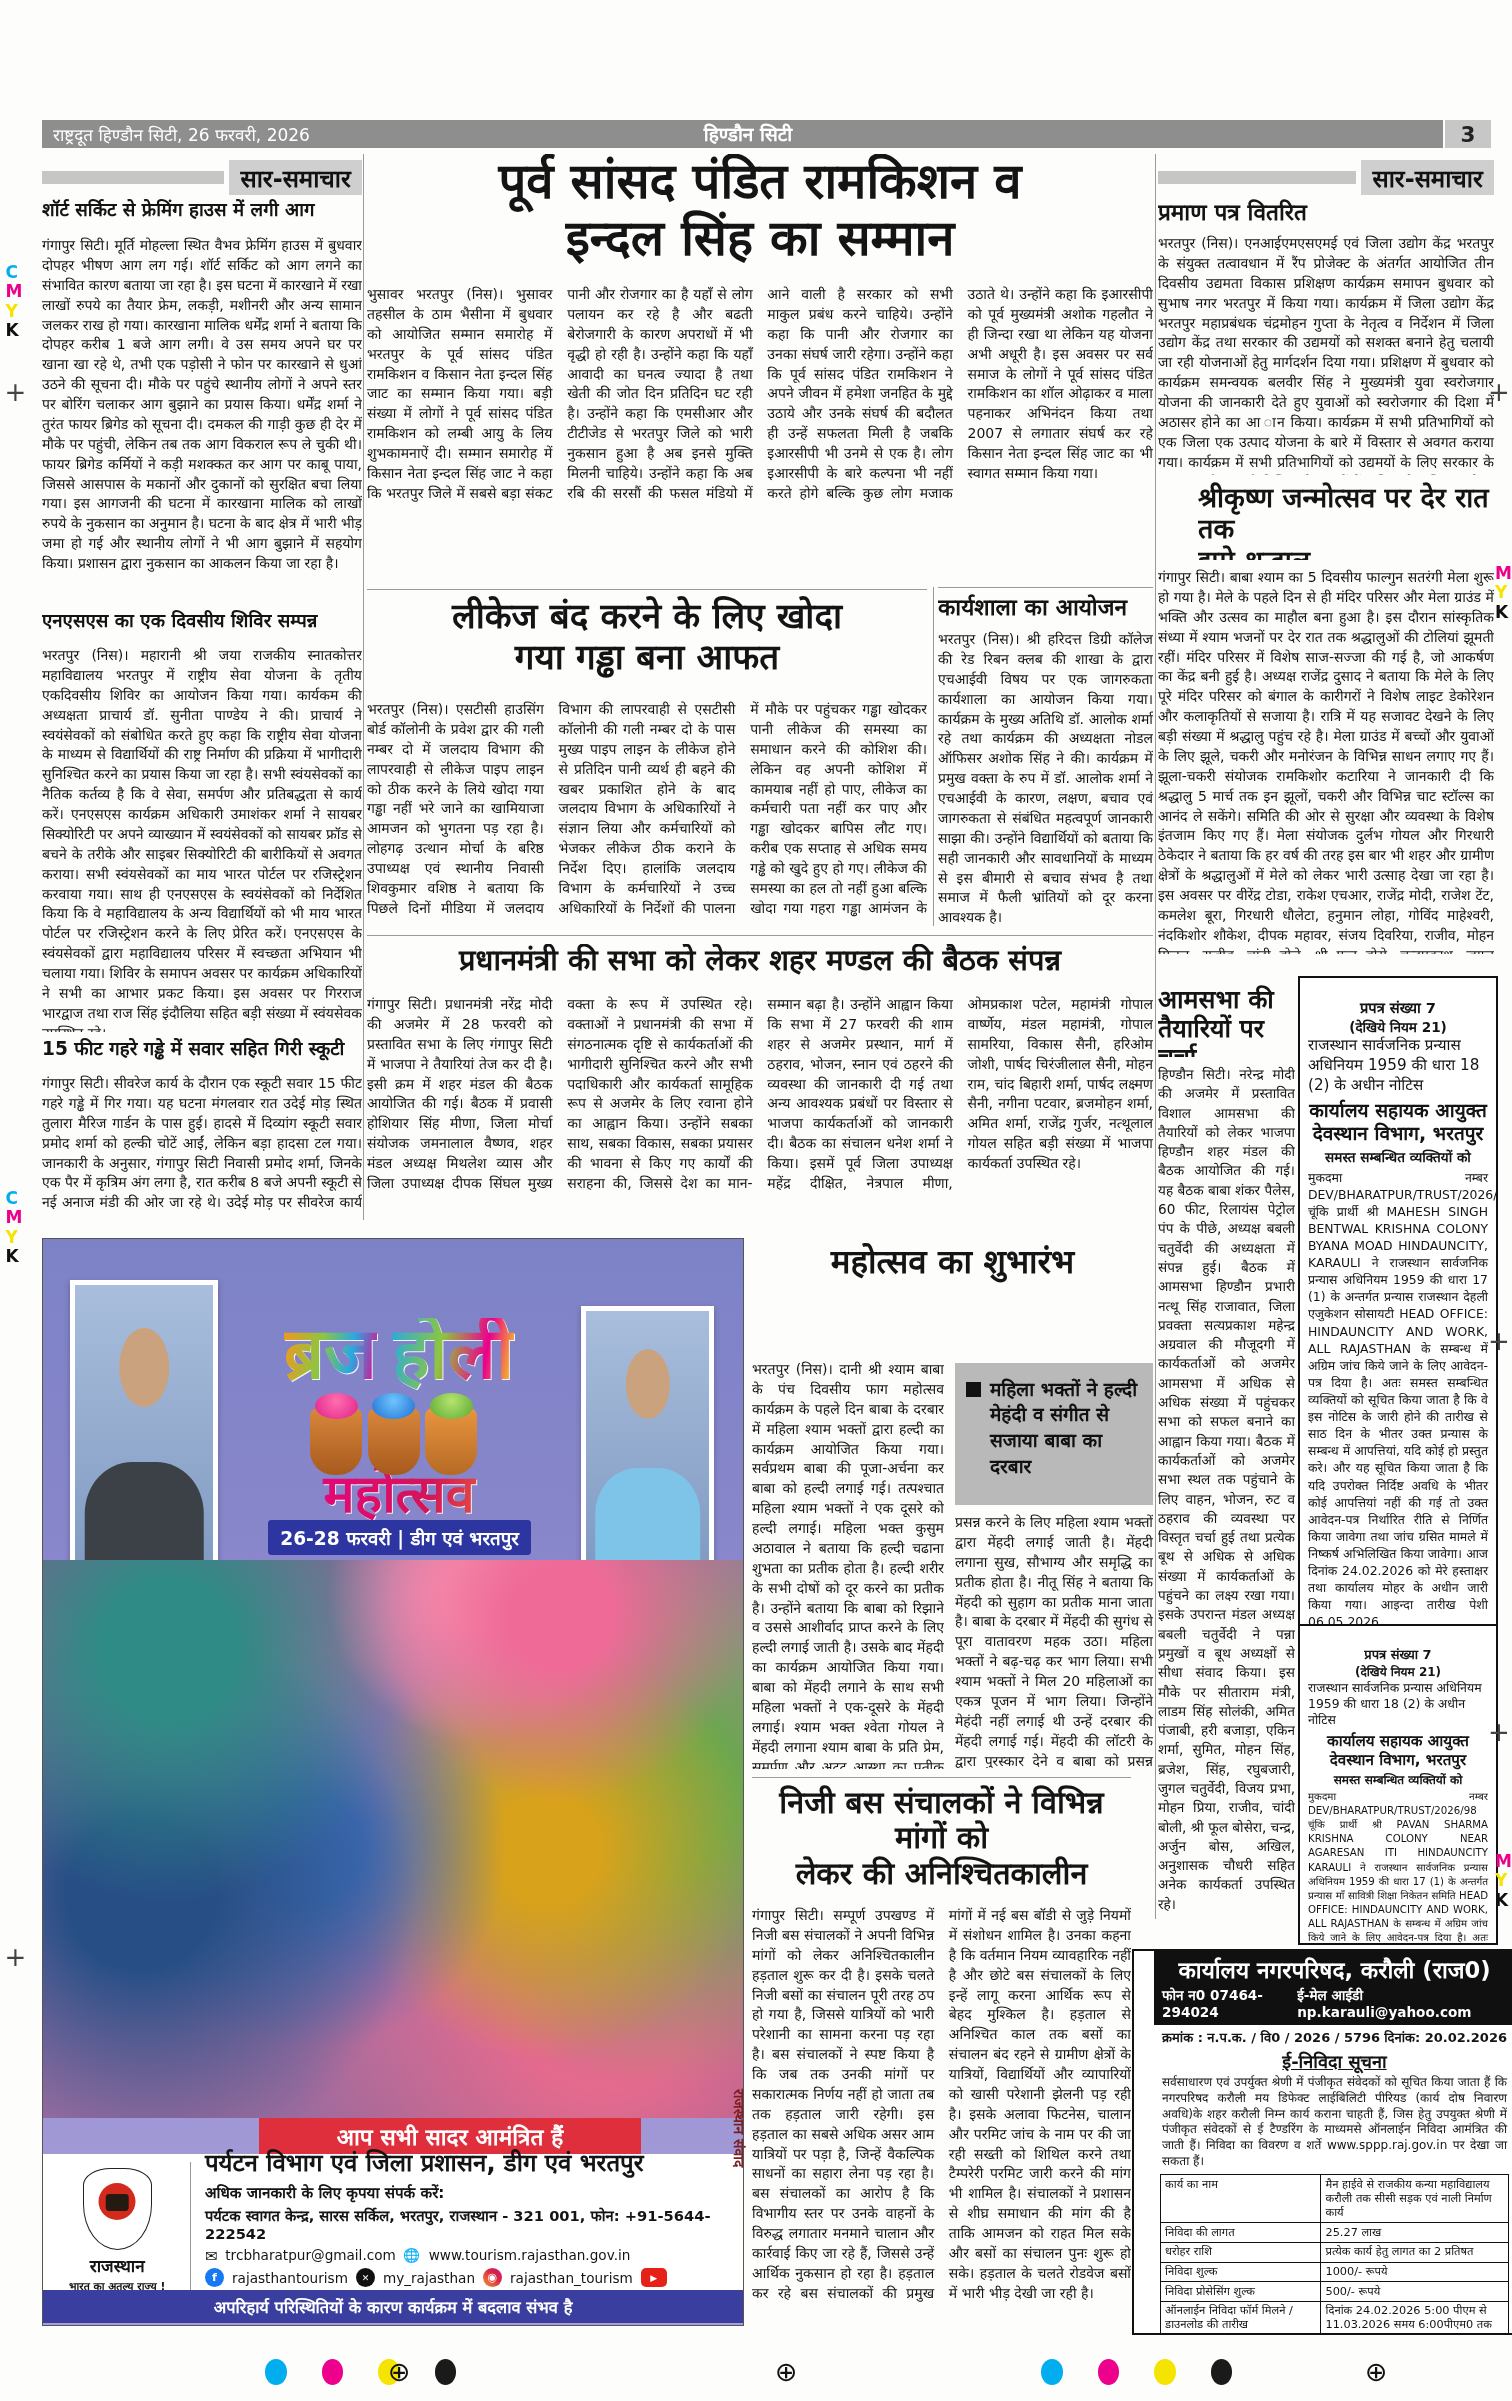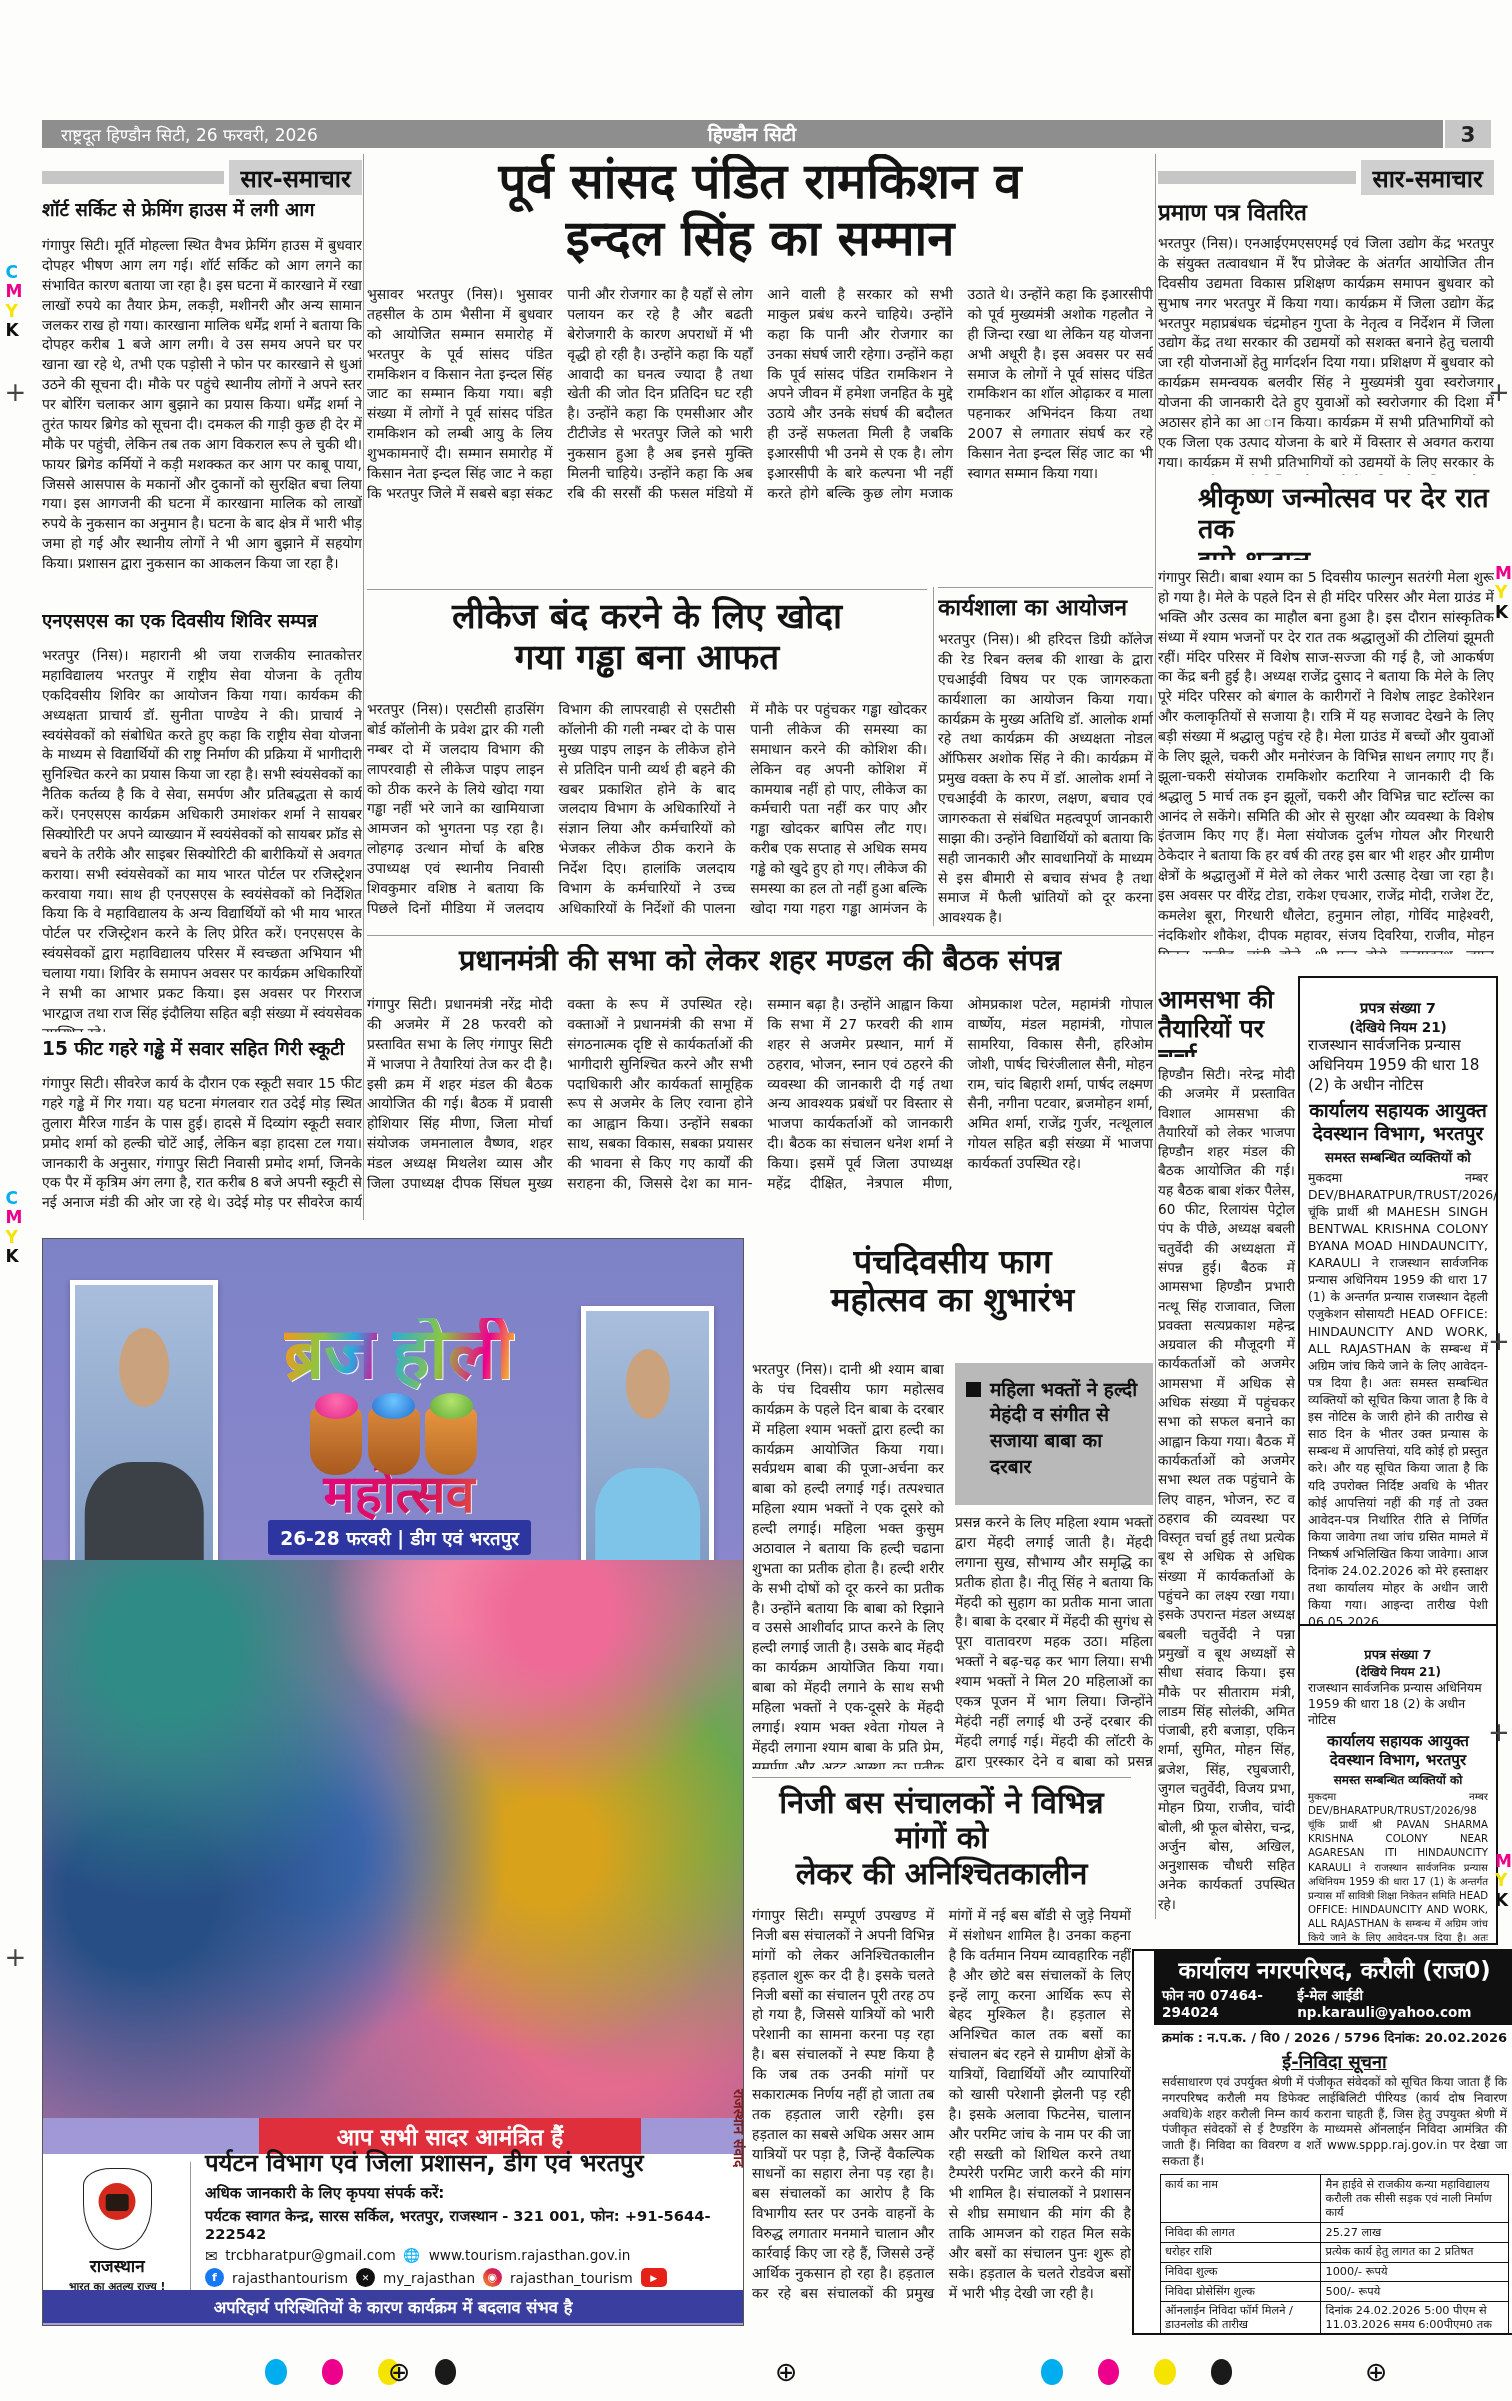--- a/index.html
+++ b/index.html
@@ -2,21 +2,21 @@
 <html style="font-size:9px"><head>
 <meta charset="utf-8">
 <style>
   html,body{margin:0;padding:0;background:#e9e9e9;}
   .page{position:relative;width:1512px;height:2401px;background:#fdfdfc;
         font-family:"DejaVu Sans","Liberation Sans",sans-serif;color:#141414;overflow:hidden;}
   .abs{position:absolute;}
   
   .topbar{left:42px;top:120px;width:1401px;height:28px;background:#8e8e8e;color:#fff;
           display:flex;align-items:center;font-size:17px;}
-  .topbar .ed{padding-left:19px;width:429px;}
+  .topbar .ed{padding-left:11px;width:429px;}
   .topbar .sec{flex:1;text-align:center;font-size:19px;font-weight:700;}
   .topbar .sp{width:429px;}
   .pagenum{left:1445px;top:120px;width:46px;height:28px;background:#c7c7c7;color:#222;
            display:flex;align-items:center;justify-content:center;font-size:21.5px;font-weight:700;}
   
   .brief{display:flex;align-items:center;gap:5.6px;}
   .brief .bar{flex:1;height:13.6px;background:#c6c6c6;}
   .brief .lblbox{background:#cfcfcf;color:#111;font-weight:800;font-size:24px;padding:1.1px 11.3px;white-space:nowrap;}
   .hl{font-weight:800;line-height:1.16;overflow:hidden;}
   .ctr{text-align:center;}
@@ -211,21 +211,20 @@
   <div class="abs notice" style="left:1298px;top:1624px;width:180px;height:279px;">
     <div class="n1" style="font-size:13px;">प्रपत्र संख्या 7</div>
     <div class="n2" style="font-size:12px;">(देखिये नियम 21)</div>
     <div class="n3" style="font-size:12.4px;">राजस्थान सार्वजनिक प्रन्यास अधिनियम 1959 की धारा 18 (2) के अधीन नोटिस</div>
     <div class="n4" style="font-size:15.2px;">कार्यालय सहायक आयुक्त देवस्थान विभाग, भरतपुर</div>
     <div class="n5" style="font-size:12px;">समस्त सम्बन्धित व्यक्तियों को</div>
     <div class="nb" style="font-size:10.2px;">मुकदमा नम्बर DEV/BHARATPUR/TRUST/2026/98 चूंकि प्रार्थी श्री PAVAN SHARMA KRISHNA COLONY NEAR AGARESAN ITI HINDAUNCITY KARAULI ने राजस्थान सार्वजनिक प्रन्यास अधिनियम 1959 की धारा 17 (1) के अन्तर्गत प्रन्यास माँ सावित्री शिक्षा निकेतन समिति HEAD OFFICE: HINDAUNCITY AND WORK, ALL RAJASTHAN के सम्बन्ध में अग्रिम जांच किये जाने के लिए आवेदन-पत्र दिया है। अतः समस्त सम्बन्धित व्यक्तियों को सूचित किया जाता है कि वे इस नोटिस के जारी होने की तारीख से साठ दिन के भीतर उक्त प्रन्यास के सम्बन्ध में आपत्तियां, यदि कोई हो प्रस्तुत करे। आज दिनांक 24.02.2026 को मेरे हस्ताक्षर तथा कार्यालय मोहर के अधीन जारी किया गया। आइन्दा तारीख पेशी 06.05.2026</div>
   </div>
 
   <div class="abs hl ctr" style="left:752px;top:1243px;width:401px;height:105px;font-size:33px;">
-    <div>पंचदिवसीय फाग</div>
     <div>महोत्सव का शुभारंभ</div>
   </div>
   <div class="abs body" style="left:752px;top:1360px;width:192px;height:409px;">भरतपुर (निस)। दानी श्री श्याम बाबा के पंच दिवसीय फाग महोत्सव कार्यक्रम के पहले दिन बाबा के दरबार में महिला श्याम भक्तों द्वारा हल्दी का कार्यक्रम आयोजित किया गया। सर्वप्रथम बाबा की पूजा-अर्चना कर बाबा को हल्दी लगाई गई। तत्पश्चात महिला श्याम भक्तों ने एक दूसरे को हल्दी लगाई। महिला भक्त कुसुम अठावाल ने बताया कि हल्दी चढाना शुभता का प्रतीक होता है। हल्दी शरीर के सभी दोषों को दूर करने का प्रतीक है। उन्होंने बताया कि बाबा को रिझाने व उससे आशीर्वाद प्राप्त करने के लिए हल्दी लगाई जाती है। उसके बाद मेंहदी का कार्यक्रम आयोजित किया गया। बाबा को मेंहदी लगाने के साथ सभी महिला भक्तों ने एक-दूसरे के मेंहदी लगाई। श्याम भक्त श्वेता गोयल ने मेंहदी लगाना श्याम बाबा के प्रति प्रेम, समर्पण और अटूट आस्था का प्रतीक है। बाबा को</div>
   <div class="abs callout" style="left:955px;top:1363px;width:175px;height:115px;">
     <span class="sq"></span>
     <span>महिला भक्तों ने हल्दी मेहंदी व संगीत से सजाया बाबा का दरबार</span>
   </div>
   <div class="abs body" style="left:955px;top:1513px;width:198px;height:255px;">प्रसन्न करने के लिए महिला श्याम भक्तों द्वारा मेंहदी लगाई जाती है। मेंहदी लगाना सुख, सौभाग्य और समृद्धि का प्रतीक होता है। नीतू सिंह ने बताया कि मेंहदी को सुहाग का प्रतीक माना जाता है। बाबा के दरबार में मेंहदी की सुगंध से पूरा वातावरण महक उठा। महिला भक्तों ने बढ़-चढ़ कर भाग लिया। सभी श्याम भक्तों ने मिल 20 महिलाओं का एकत्र पूजन में भाग लिया। जिन्होंने मेहंदी नहीं लगाई थी उन्हें दरबार की मेंहदी लगाई गई। मेंहदी की लॉटरी के द्वारा पुरस्कार देने व बाबा को प्रसन्न करने का क्रम चलता रहा। इस दौरान श्याम भजनों की प्रस्तुति पर महिला भक्त देर तक झूमती रहीं। समिति की ओर से सभी व्यवस्थाएं सुचारु रूप से संचालित की गईं।</div>
 
   <div class="abs hline" style="left:752px;top:1777px;width:379px;"></div>

